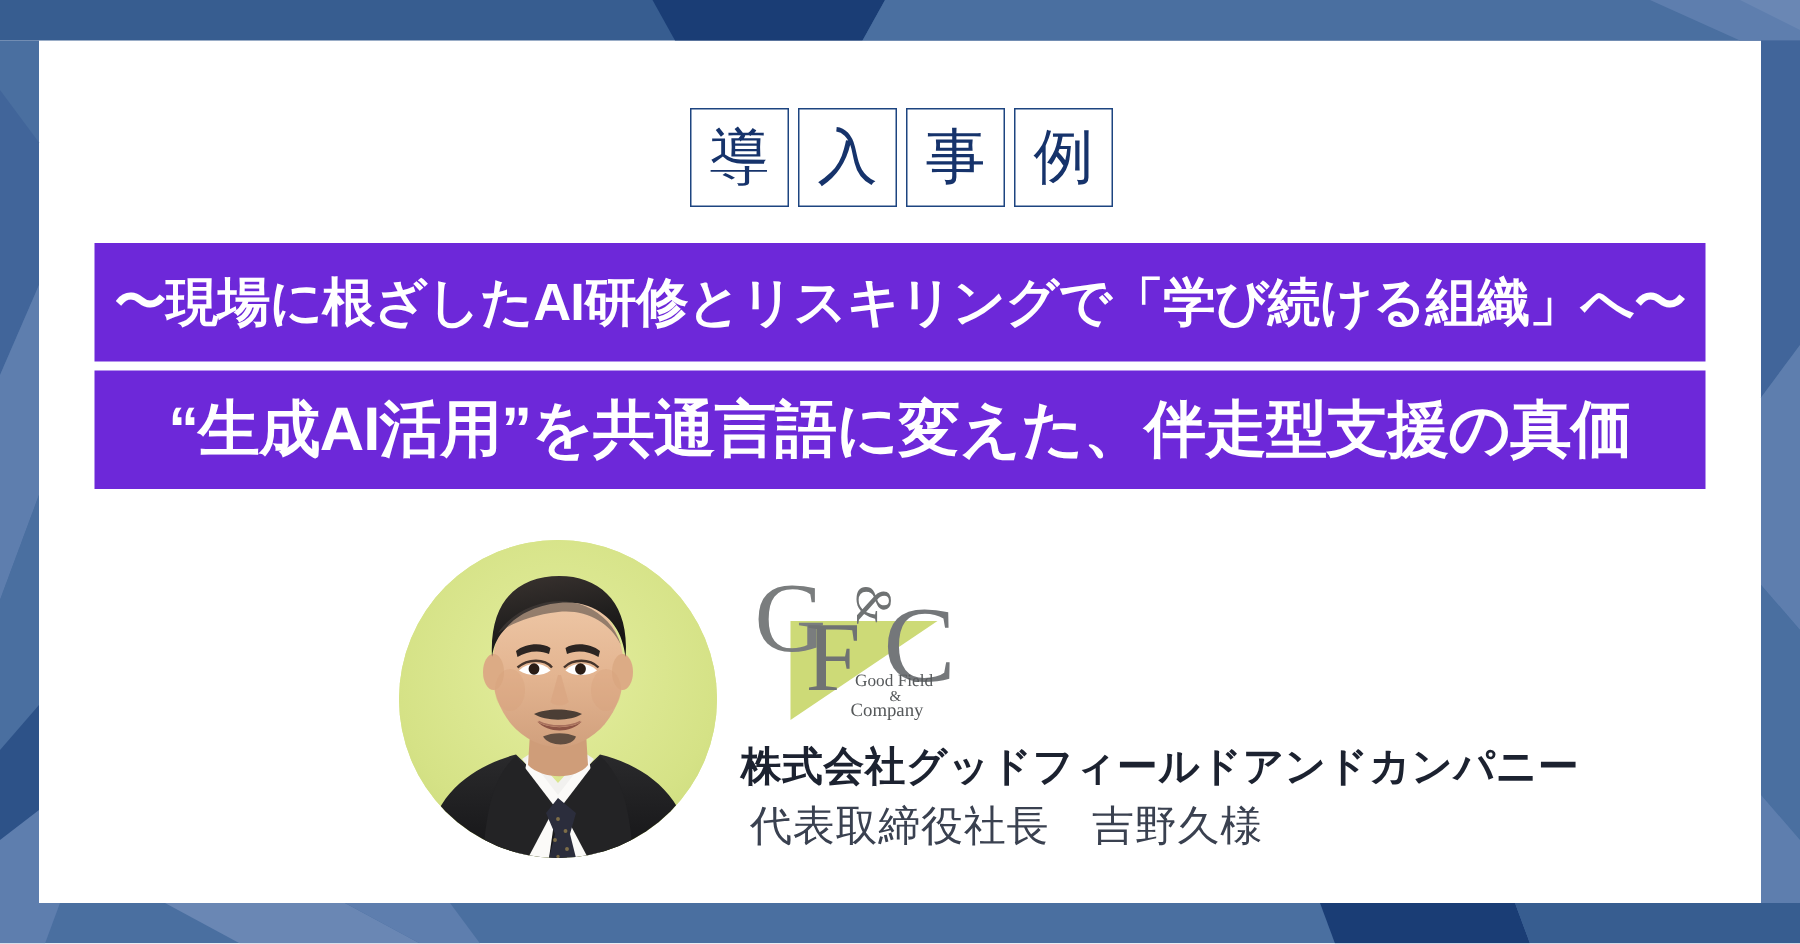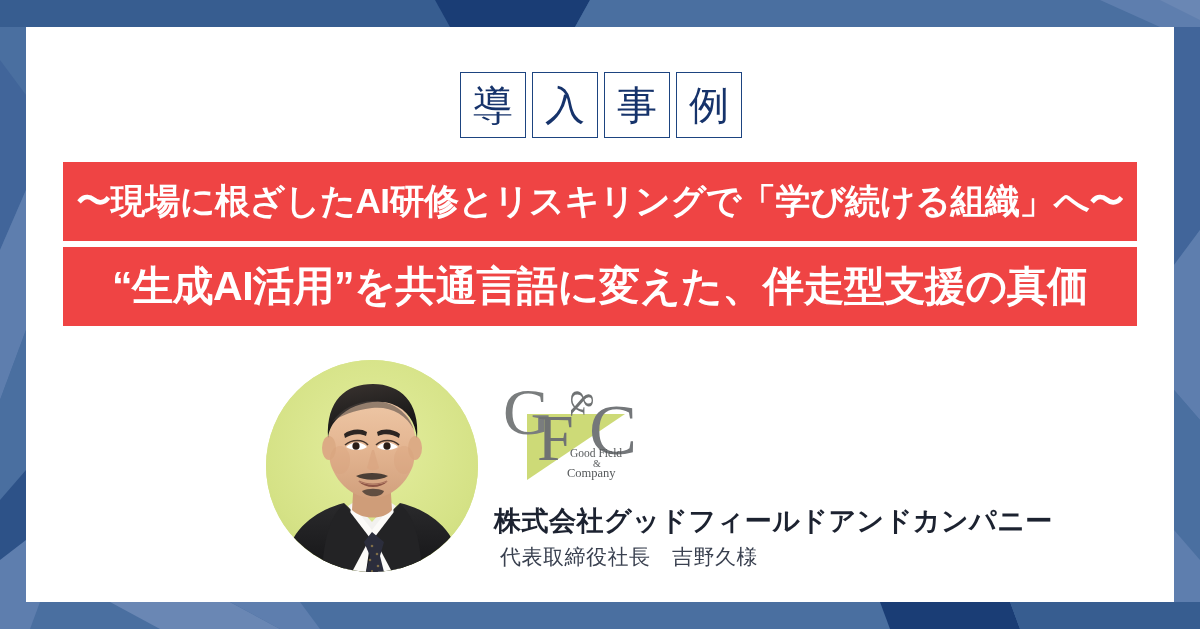--- a/index.html
+++ b/index.html
@@ -51,21 +51,21 @@
     color: #16336b;
     line-height: 1;
     letter-spacing: 0;
   }
 
   
   .banner {
     position: absolute;
     left: 63px;
     width: 1074px;
-    background: #ef4444;
+    background: #6d28d9;
     color: #ffffff;
     display: flex;
     align-items: center;
     justify-content: center;
     font-weight: 700;
     letter-spacing: -0.5px;
     white-space: nowrap;
   }
   .banner-1 {
     top: 162px;
@@ -107,34 +107,33 @@
     height: 115px;
   }
   .logo-svg { width: 165px; height: 115px; display: block; }
 
   
   .company-block {
     position: absolute;
     left: 494px;
     top: 495px;
     width: 620px;
-    margin-top: 10px;
   }
   .company-name {
     font-size: 27px;
     font-weight: 700;
     color: #1c2230;
     letter-spacing: 0.5px;
     line-height: 1.25;
     white-space: nowrap;
   }
   .company-role {
     margin-top: 4px;
     margin-left: 6px;
-    font-size: 21px;
+    font-size: 28px;
     font-weight: 400;
     color: #3a4150;
     letter-spacing: 0.5px;
     line-height: 1.3;
     white-space: nowrap;
   }
 </style>
 </head>
 <body>
 

